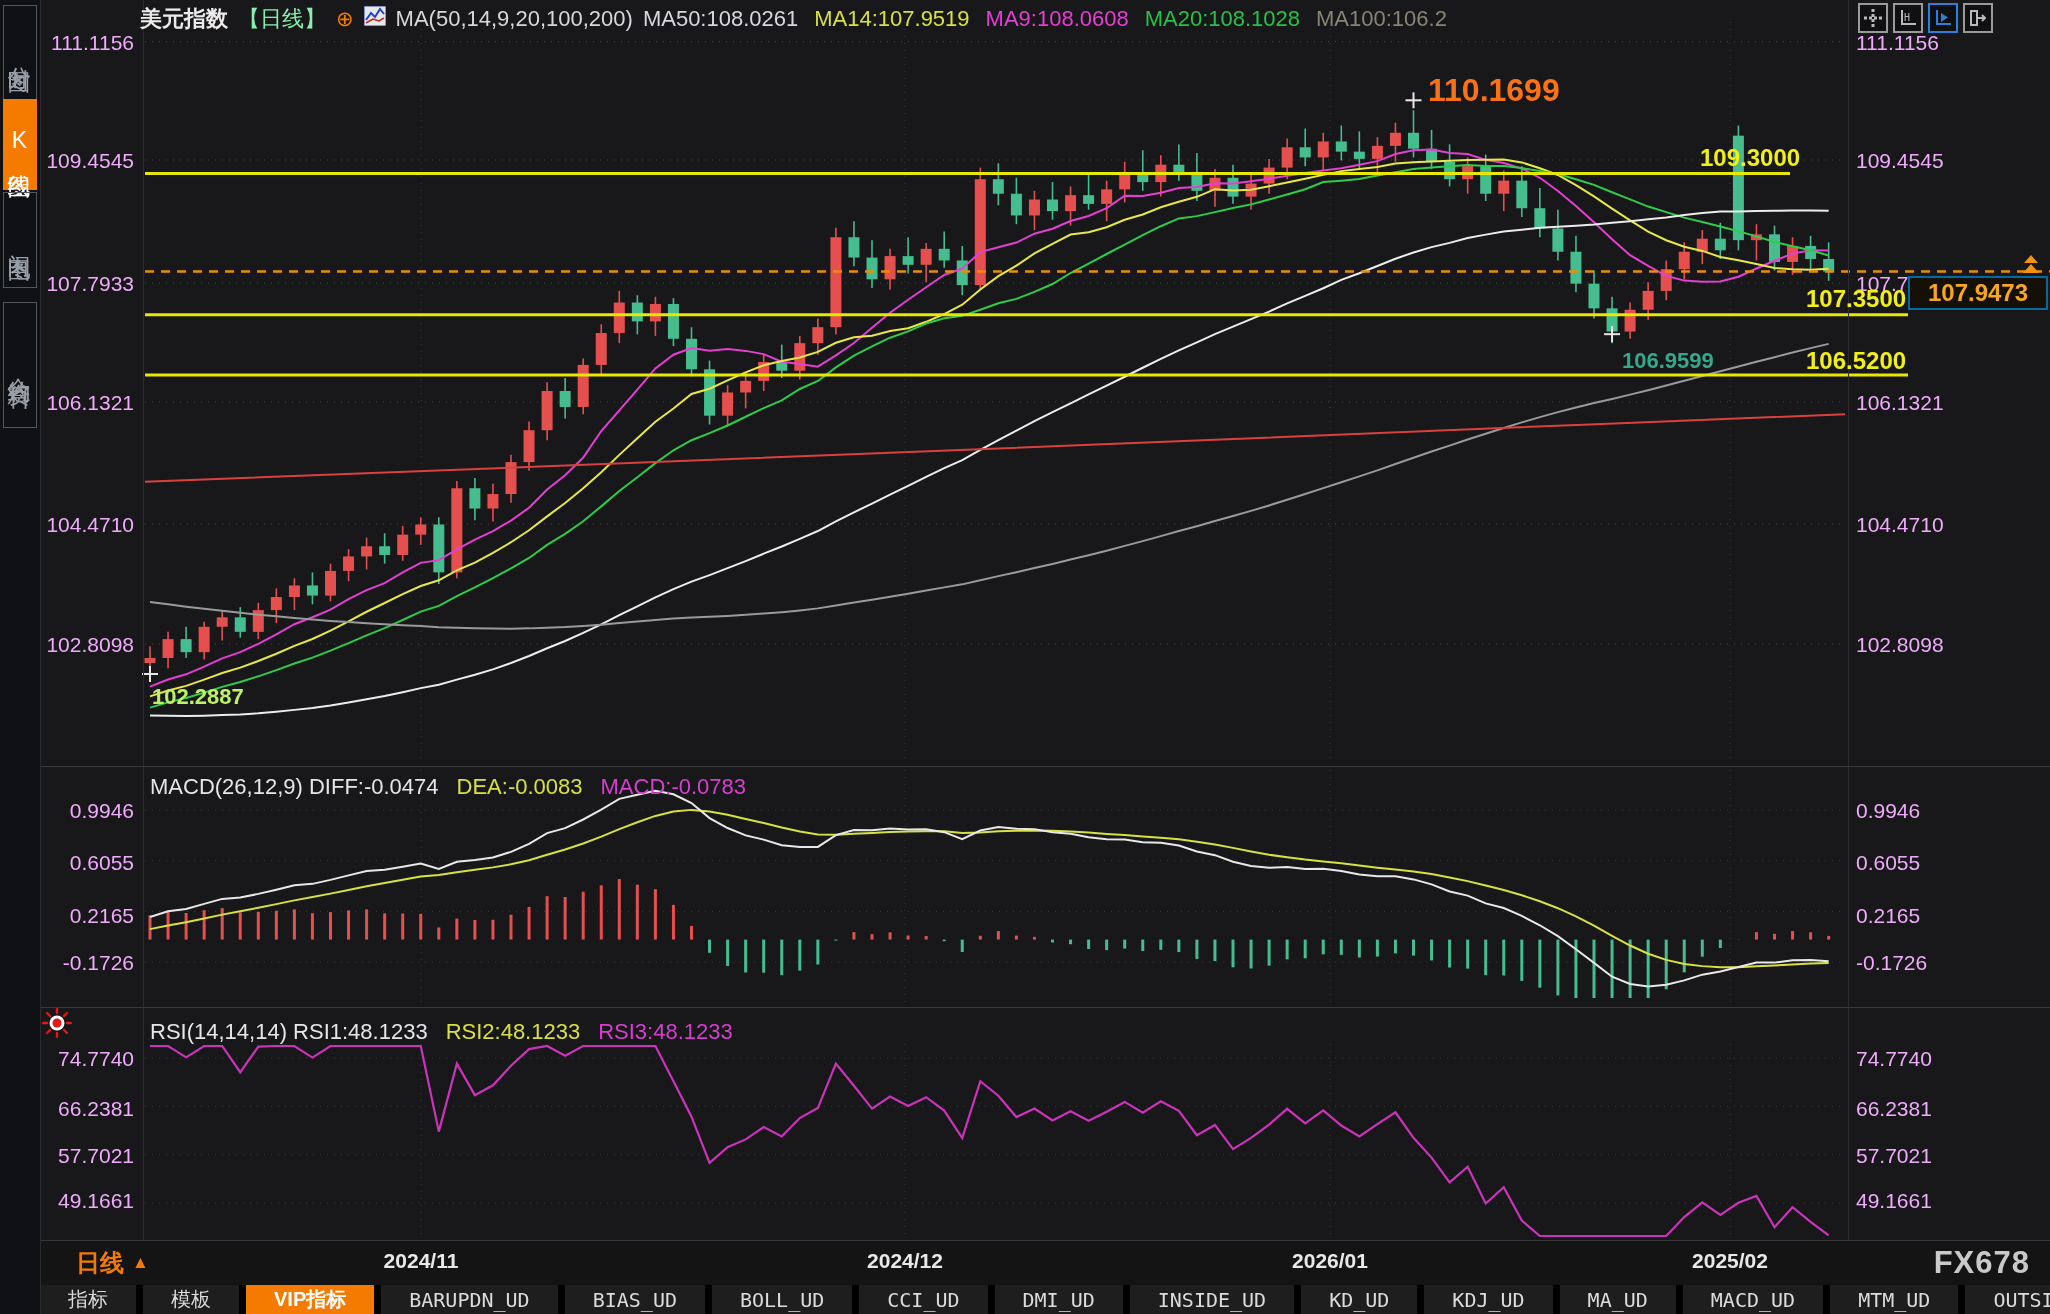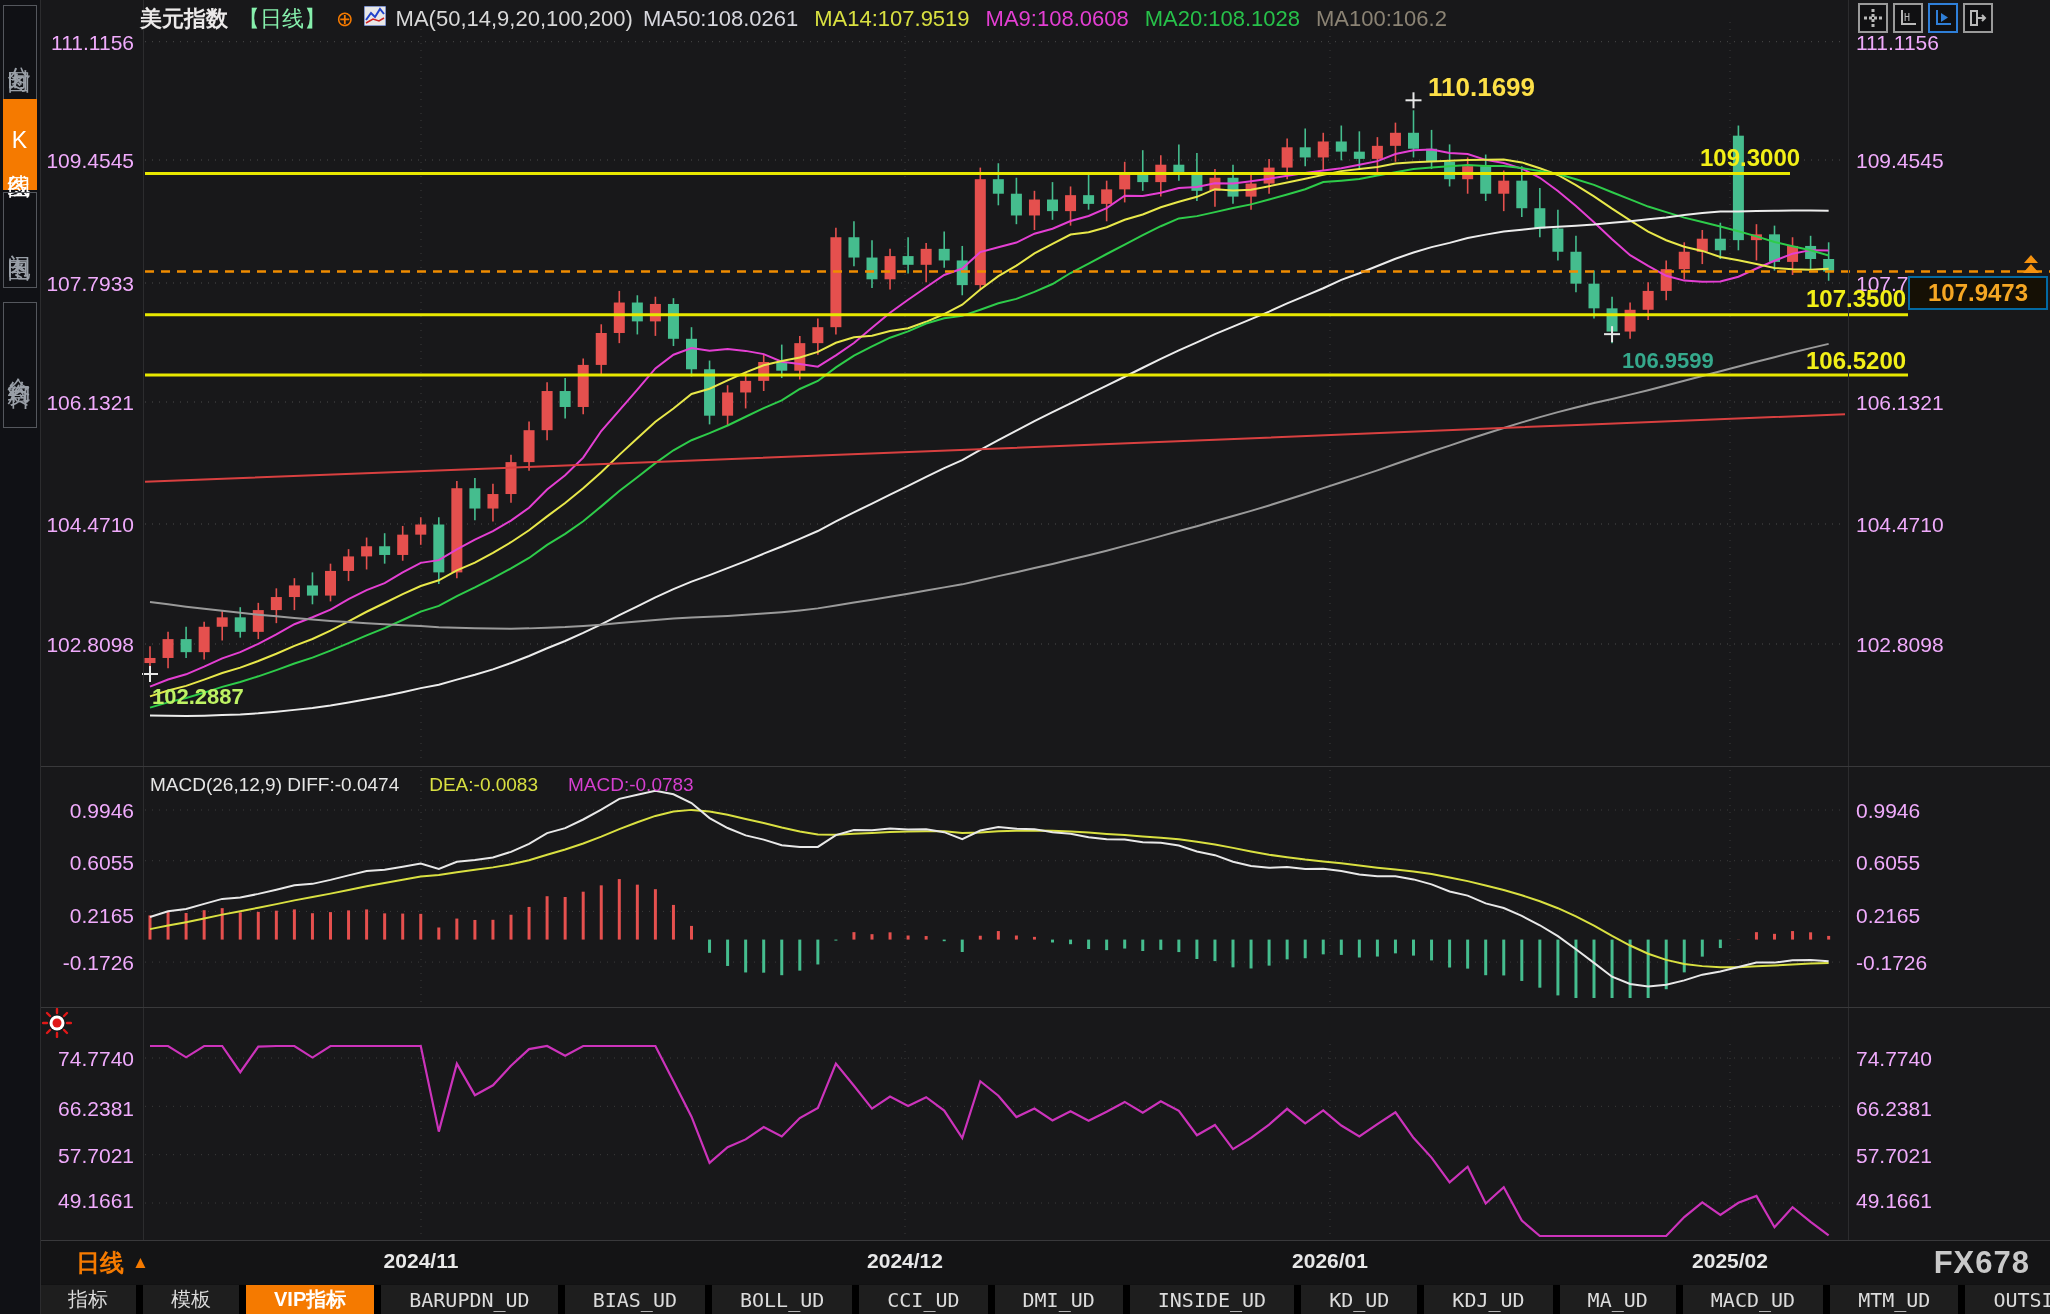--- a/index.html
+++ b/index.html
@@ -26,32 +26,32 @@
   
   #topicons{position:absolute;left:1858px;top:3px;display:flex;gap:5px;z-index:6;}
   .ticon{width:26px;height:26px;border:2px solid #9a9a9a;background:#101012;display:flex;align-items:center;justify-content:center;cursor:pointer;}
   .ticon.blue{border-color:#2f7fd8;}
   
   .axlab{position:absolute;font-size:21px;color:#f0abfc;z-index:4;white-space:nowrap;}
   .axlab.left{width:94px;text-align:right;left:40px;}
   .axlab.right{left:1856px;text-align:left;}
   
   .anno{position:absolute;font-weight:bold;z-index:4;white-space:nowrap;}
-  #anno-high{left:1428px;top:72px;font-size:26px;color:#fde047;}
+  #anno-high{left:1428px;top:72px;font-size:32px;color:#f97316;}
   #anno-midlow{left:1622px;top:348px;font-size:22px;color:#35a98c;}
   #anno-startlow{left:152px;top:684px;font-size:22px;color:#bef264;}
   .yellow-lab{color:#f2ef17;font-size:24px;}
   #lab-hl0{left:1700px;top:144px;}
   #lab-hl1{left:1806px;top:285px;}
   #lab-hl2{left:1806px;top:347px;}
   
   #pricebox{position:absolute;left:1908px;top:276px;width:136px;height:30px;border:2px solid #0369a1;background:#151005;
             color:#f5a623;font-size:24px;font-weight:bold;display:flex;align-items:center;justify-content:center;z-index:6;}
   
-  .ind-header{position:absolute;left:150px;display:flex;gap:30px;font-size:19px;z-index:4;white-space:nowrap;}
+  .ind-header{position:absolute;left:150px;display:flex;gap:18px;font-size:22px;z-index:4;white-space:nowrap;}
   #macd-header{top:774px;}
   #rsi-header{top:1019px;}
   .w{color:#e6e6e6;} .y{color:#d9e041;} .m{color:#d63fd0;}
   
   #datestrip{position:absolute;left:40px;top:1241px;width:2010px;height:43px;background:#141415;z-index:3;}
   #period-cur{position:absolute;left:36px;top:6px;color:#f57a00;font-size:24px;font-weight:bold;display:flex;align-items:center;gap:8px;}
   #period-cur .arrow{font-size:17px;}
   .datelab{position:absolute;top:8px;transform:translateX(-50%);color:#e8e8e8;font-size:21px;font-weight:bold;}
   #watermark{position:absolute;right:20px;top:4px;color:#c9c9c9;font-size:31px;font-weight:bold;letter-spacing:1px;}
   
@@ -493,20 +493,25 @@
   <div id="lab-hl0" class="anno yellow-lab">109.3000</div>
   <div id="lab-hl1" class="anno yellow-lab">107.3500</div>
   <div id="lab-hl2" class="anno yellow-lab">106.5200</div>
   <div id="pricebox">107.9473</div>
 
   <div id="macd-header" class="ind-header">
     <span class="w">MACD(26,12,9) DIFF:-0.0474</span>
     <span class="y">DEA:-0.0083</span>
     <span class="m">MACD:-0.0783</span>
   </div>
+  <div id="rsi-header" class="ind-header">
+    <span class="w">RSI(14,14,14) RSI1:48.1233</span>
+    <span class="y">RSI2:48.1233</span>
+    <span class="m">RSI3:48.1233</span>
+  </div>
 
   <div id="alarm">
     <svg width="30" height="30" viewBox="0 0 30 30">
       <g stroke="#e01818" stroke-width="2.4" stroke-linecap="round">
         <line x1="15" y1="1" x2="15" y2="5"></line>
           <line x1="15" y1="25" x2="15" y2="29"></line>
         <line x1="1" y1="15" x2="5" y2="15"></line>
           <line x1="25" y1="15" x2="29" y2="15"></line>
         <line x1="5" y1="5" x2="8" y2="8"></line>
           <line x1="22" y1="22" x2="25" y2="25"></line>

